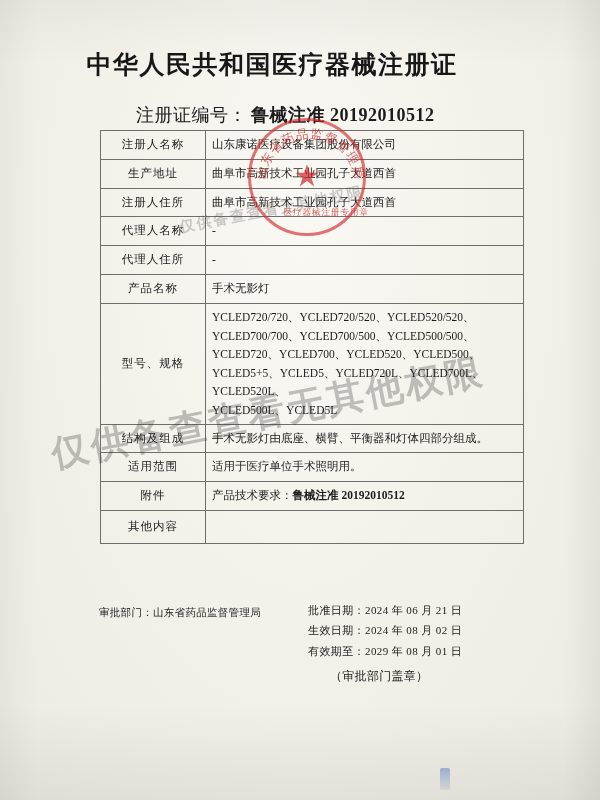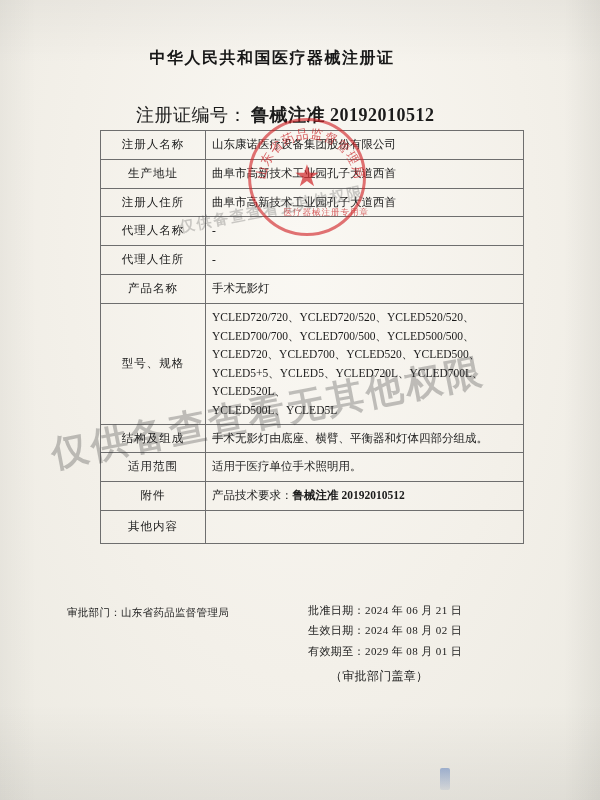--- a/index.html
+++ b/index.html
@@ -28,21 +28,21 @@
       linear-gradient(90deg, rgba(0,0,0,0.035) 0%, rgba(0,0,0,0) 6%, rgba(0,0,0,0) 94%, rgba(0,0,0,0.05) 100%),
       linear-gradient(180deg, rgba(0,0,0,0.04) 0%, rgba(0,0,0,0) 8%, rgba(0,0,0,0) 88%, rgba(0,0,0,0.06) 100%);
     pointer-events: none;
   }
   .doc-title {
     position: absolute;
     top: 48px;
     left: 0;
     width: 544px;
     text-align: center;
-    font-size: 16px;
+    font-size: 25px;
     font-weight: bold;
     letter-spacing: 1.5px;
     color: #171717;
   }
   .reg-no-line {
     position: absolute;
     top: 103px;
     left: 100px;
     font-size: 18px;
     letter-spacing: 0.5px;
@@ -92,21 +92,21 @@
     text-align: center;
     font-size: 12.5px;
     letter-spacing: 0.4px;
   }
   .orig-reg .b {
     font-weight: bold;
   }
   .foot-left {
     position: absolute;
     top: 606px;
-    left: 67px;
+    left: 99px;
     font-size: 10.5px;
     color: #222;
     letter-spacing: 0.3px;
   }
   .foot-right {
     position: absolute;
     top: 600px;
     left: 308px;
     font-size: 11px;
     line-height: 1.85;

